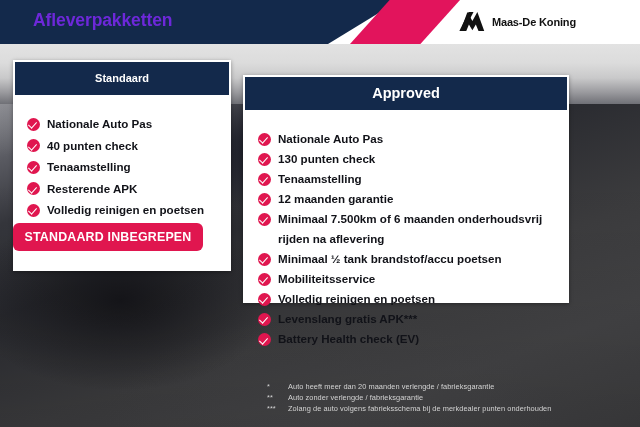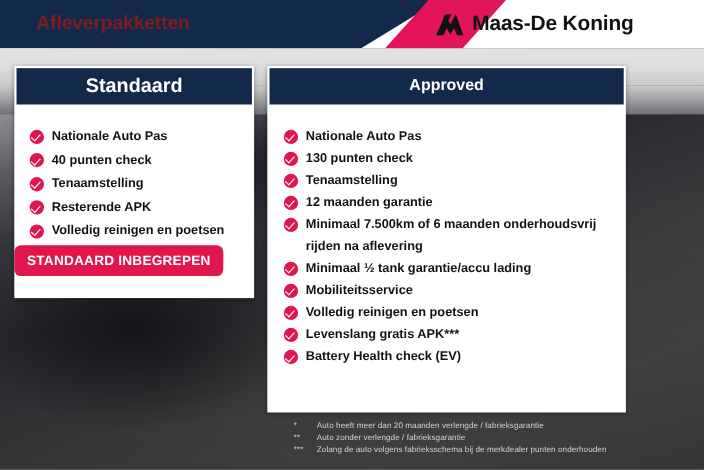--- a/index.html
+++ b/index.html
@@ -49,49 +49,49 @@
     background: #13294b;
     clip-path: polygon(0 0, 100% 0, 82% 100%, 0 100%);
   }
   .header .pink {
     position: absolute; left: 350px; top: 0; height: 44px; width: 110px;
     background: #e2145c;
     clip-path: polygon(36% 0, 100% 0, 64% 100%, 0 100%);
   }
   .header-title {
     position: absolute; left: 33px; top: 10px;
-    color: #7f1d1d; font-size: 17.5px; font-weight: bold;
+    color: #6d28d9; font-size: 17.5px; font-weight: bold;
     letter-spacing: -0.1px;
   }
   .brand {
     position: absolute; right: 64px; top: 11px;
     display: flex; align-items: center; gap: 7px;
   }
   .brand-mark { width: 26px; height: 21px; display: block; }
   .brand-name {
-    color: #111111; font-size: 19px; font-weight: bold; letter-spacing: -0.15px;
+    color: #111111; font-size: 11px; font-weight: bold; letter-spacing: -0.15px;
   }
 
   
   .card {
     position: absolute;
     background: #ffffff;
     box-shadow: 0 1px 4px rgba(0,0,0,0.35);
   }
   .card-head {
     background: #13294b;
     color: #ffffff;
     text-align: center;
     font-weight: bold;
   }
   .card-body { padding: 10px 0 0 0; }
 
   #card-standaard { left: 13px; top: 60px; width: 218px; height: 211px; }
-  #card-standaard .card-head { height: 33px; line-height: 33px; font-size: 18px; margin: 2px 2px 0 2px; }
-  #card-approved  { left: 243px; top: 60px; width: 326px; height: 315px; }
+  #card-standaard .card-head { height: 33px; line-height: 33px; font-size: 11px; margin: 2px 2px 0 2px; }
+  #card-approved  { left: 243px; top: 75px; width: 326px; height: 228px; }
   #card-approved .card-head { height: 33px; line-height: 33px; font-size: 14.5px; margin: 2px 2px 0 2px; }
 
   
   ul.features { list-style: none; }
   ul.features li {
     display: flex; align-items: flex-start; gap: 7px;
     color: #111218;
     font-weight: bold;
   }
   #card-standaard ul.features { margin: 9px 0 0 14px; }
@@ -228,21 +228,21 @@
           <li>
             <span class="tick"></span>
             <span class="feat-text">12 maanden garantie</span>
           </li>
           <li>
             <span class="tick"></span>
             <span class="feat-text">Minimaal 7.500km of 6 maanden onderhoudsvrij<span class="wrap2">rijden na aflevering</span></span>
           </li>
           <li>
             <span class="tick"></span>
-            <span class="feat-text">Minimaal ½ tank garantie/accu lading</span>
+            <span class="feat-text">Minimaal ½ tank brandstof/accu poetsen</span>
           </li>
           <li>
             <span class="tick"></span>
             <span class="feat-text">Mobiliteitsservice</span>
           </li>
           <li>
             <span class="tick"></span>
             <span class="feat-text">Volledig reinigen en poetsen</span>
           </li>
           <li>

